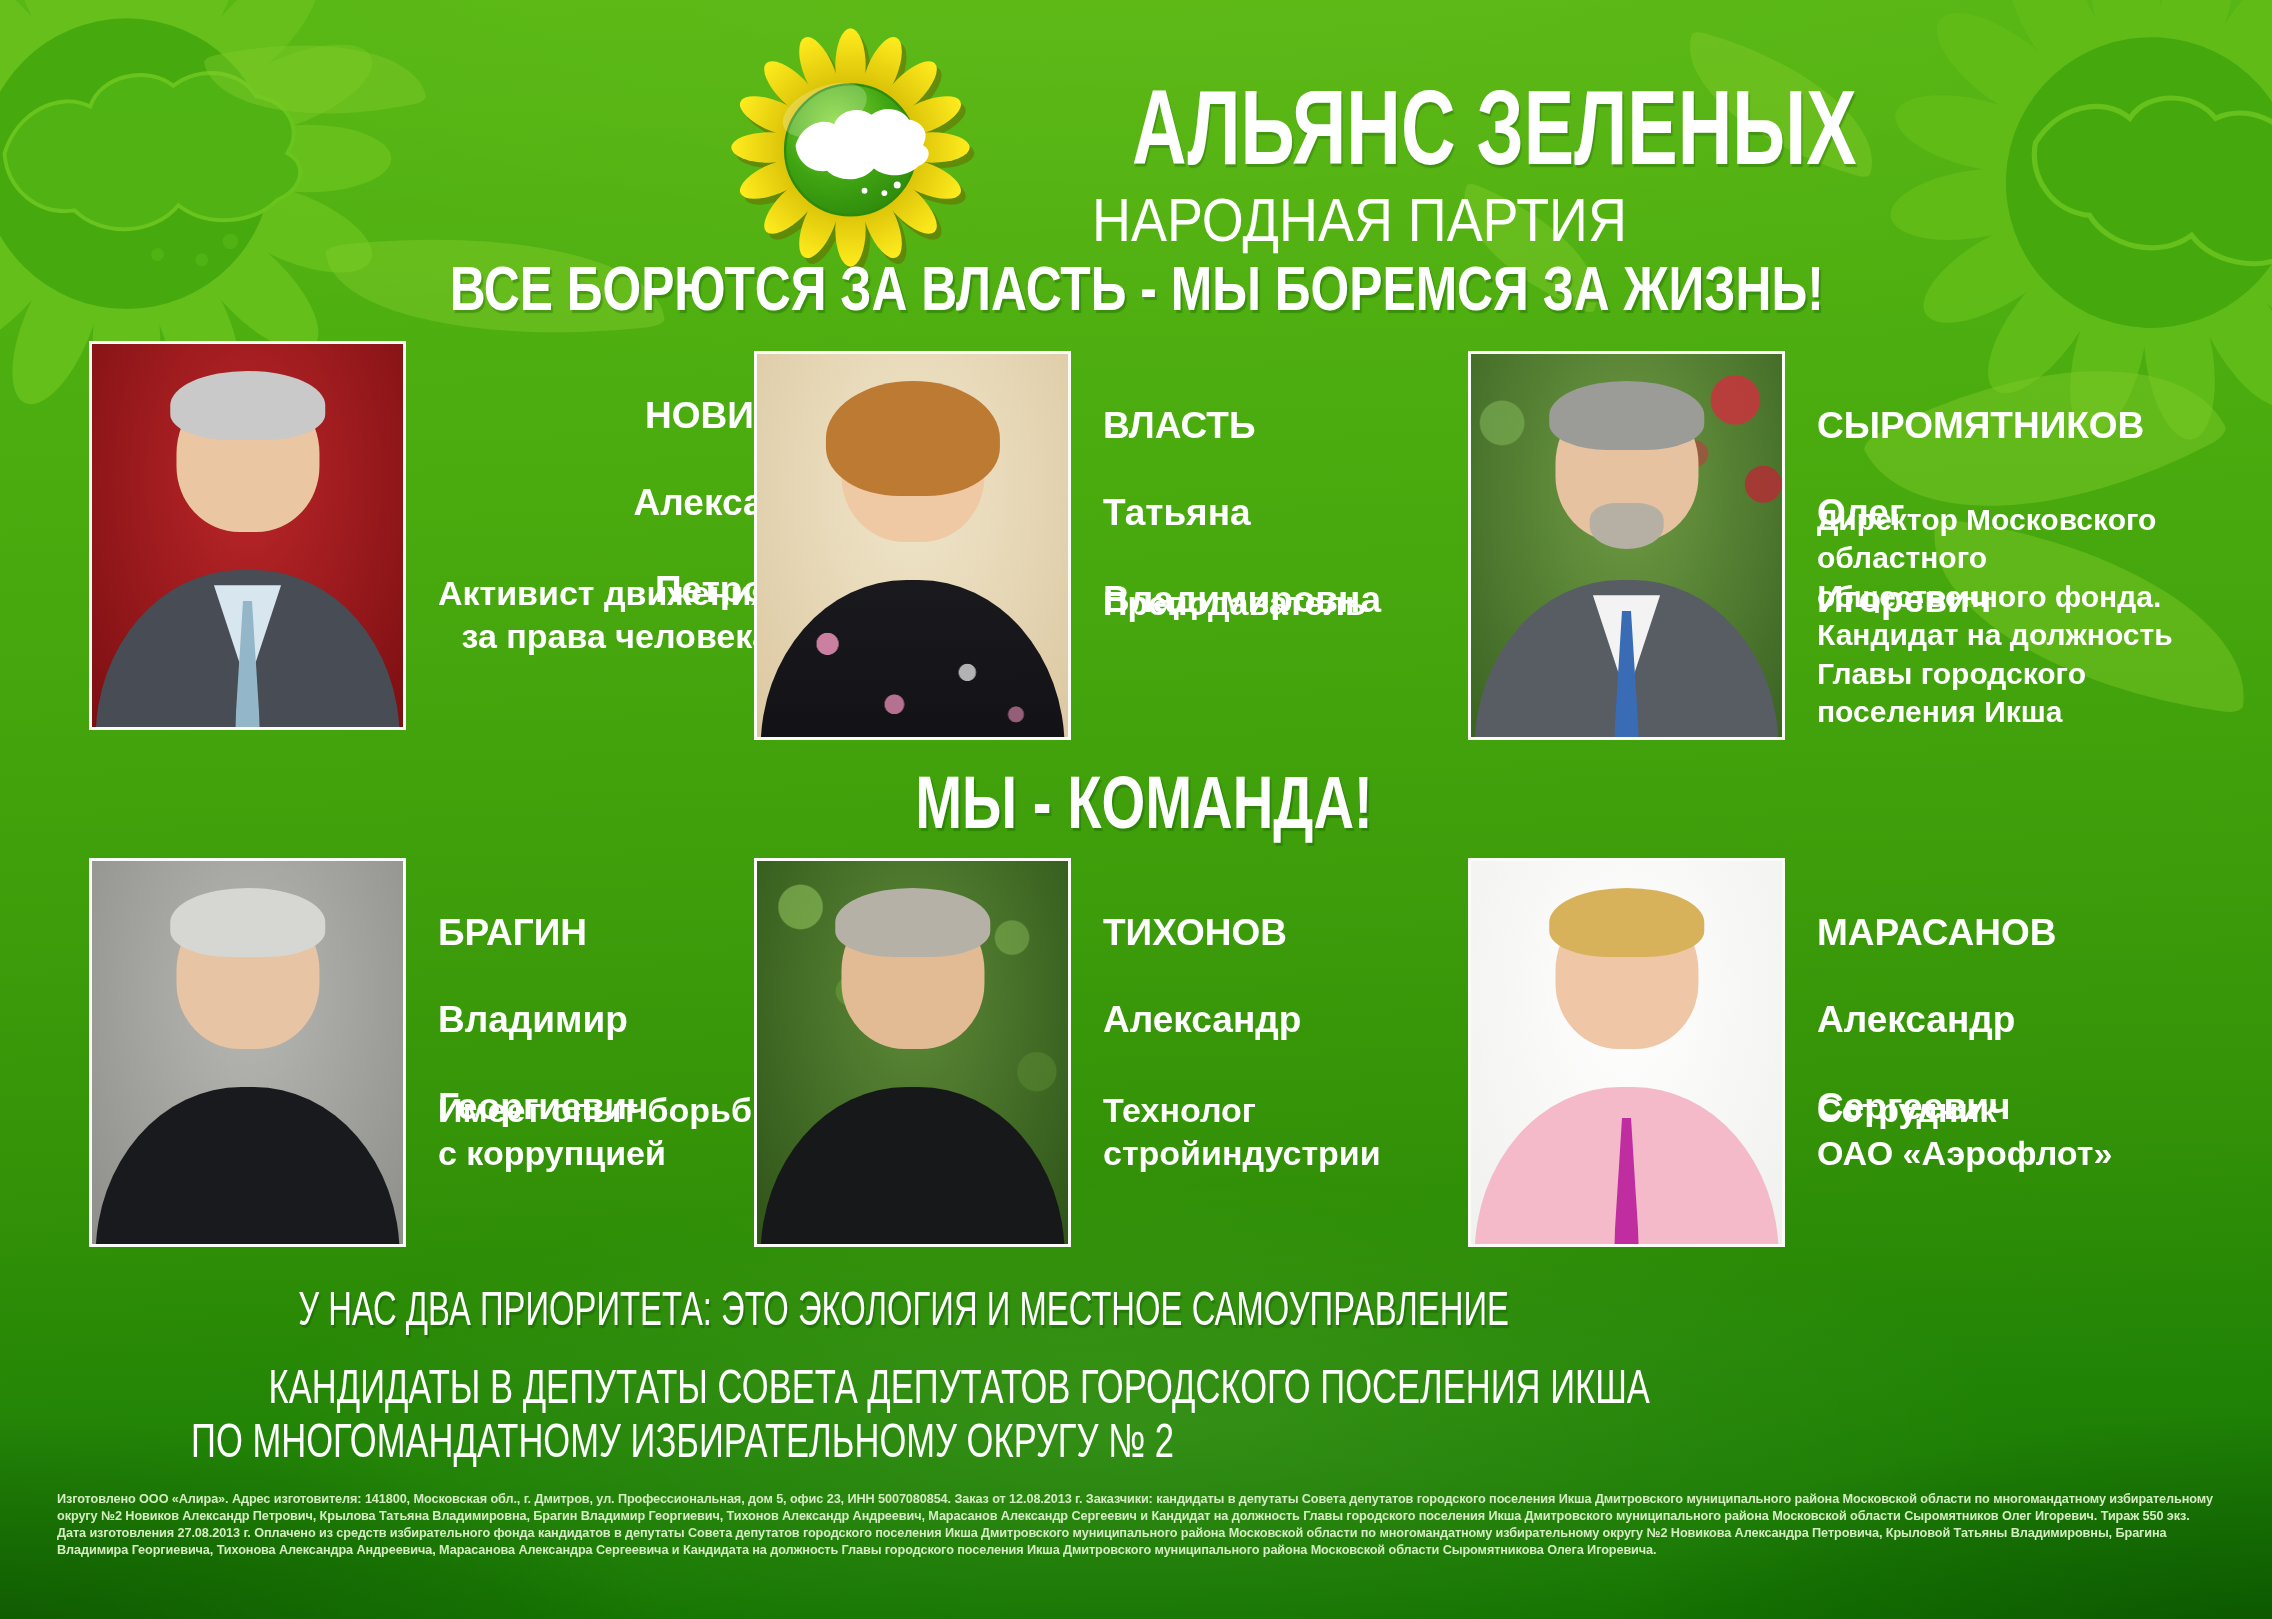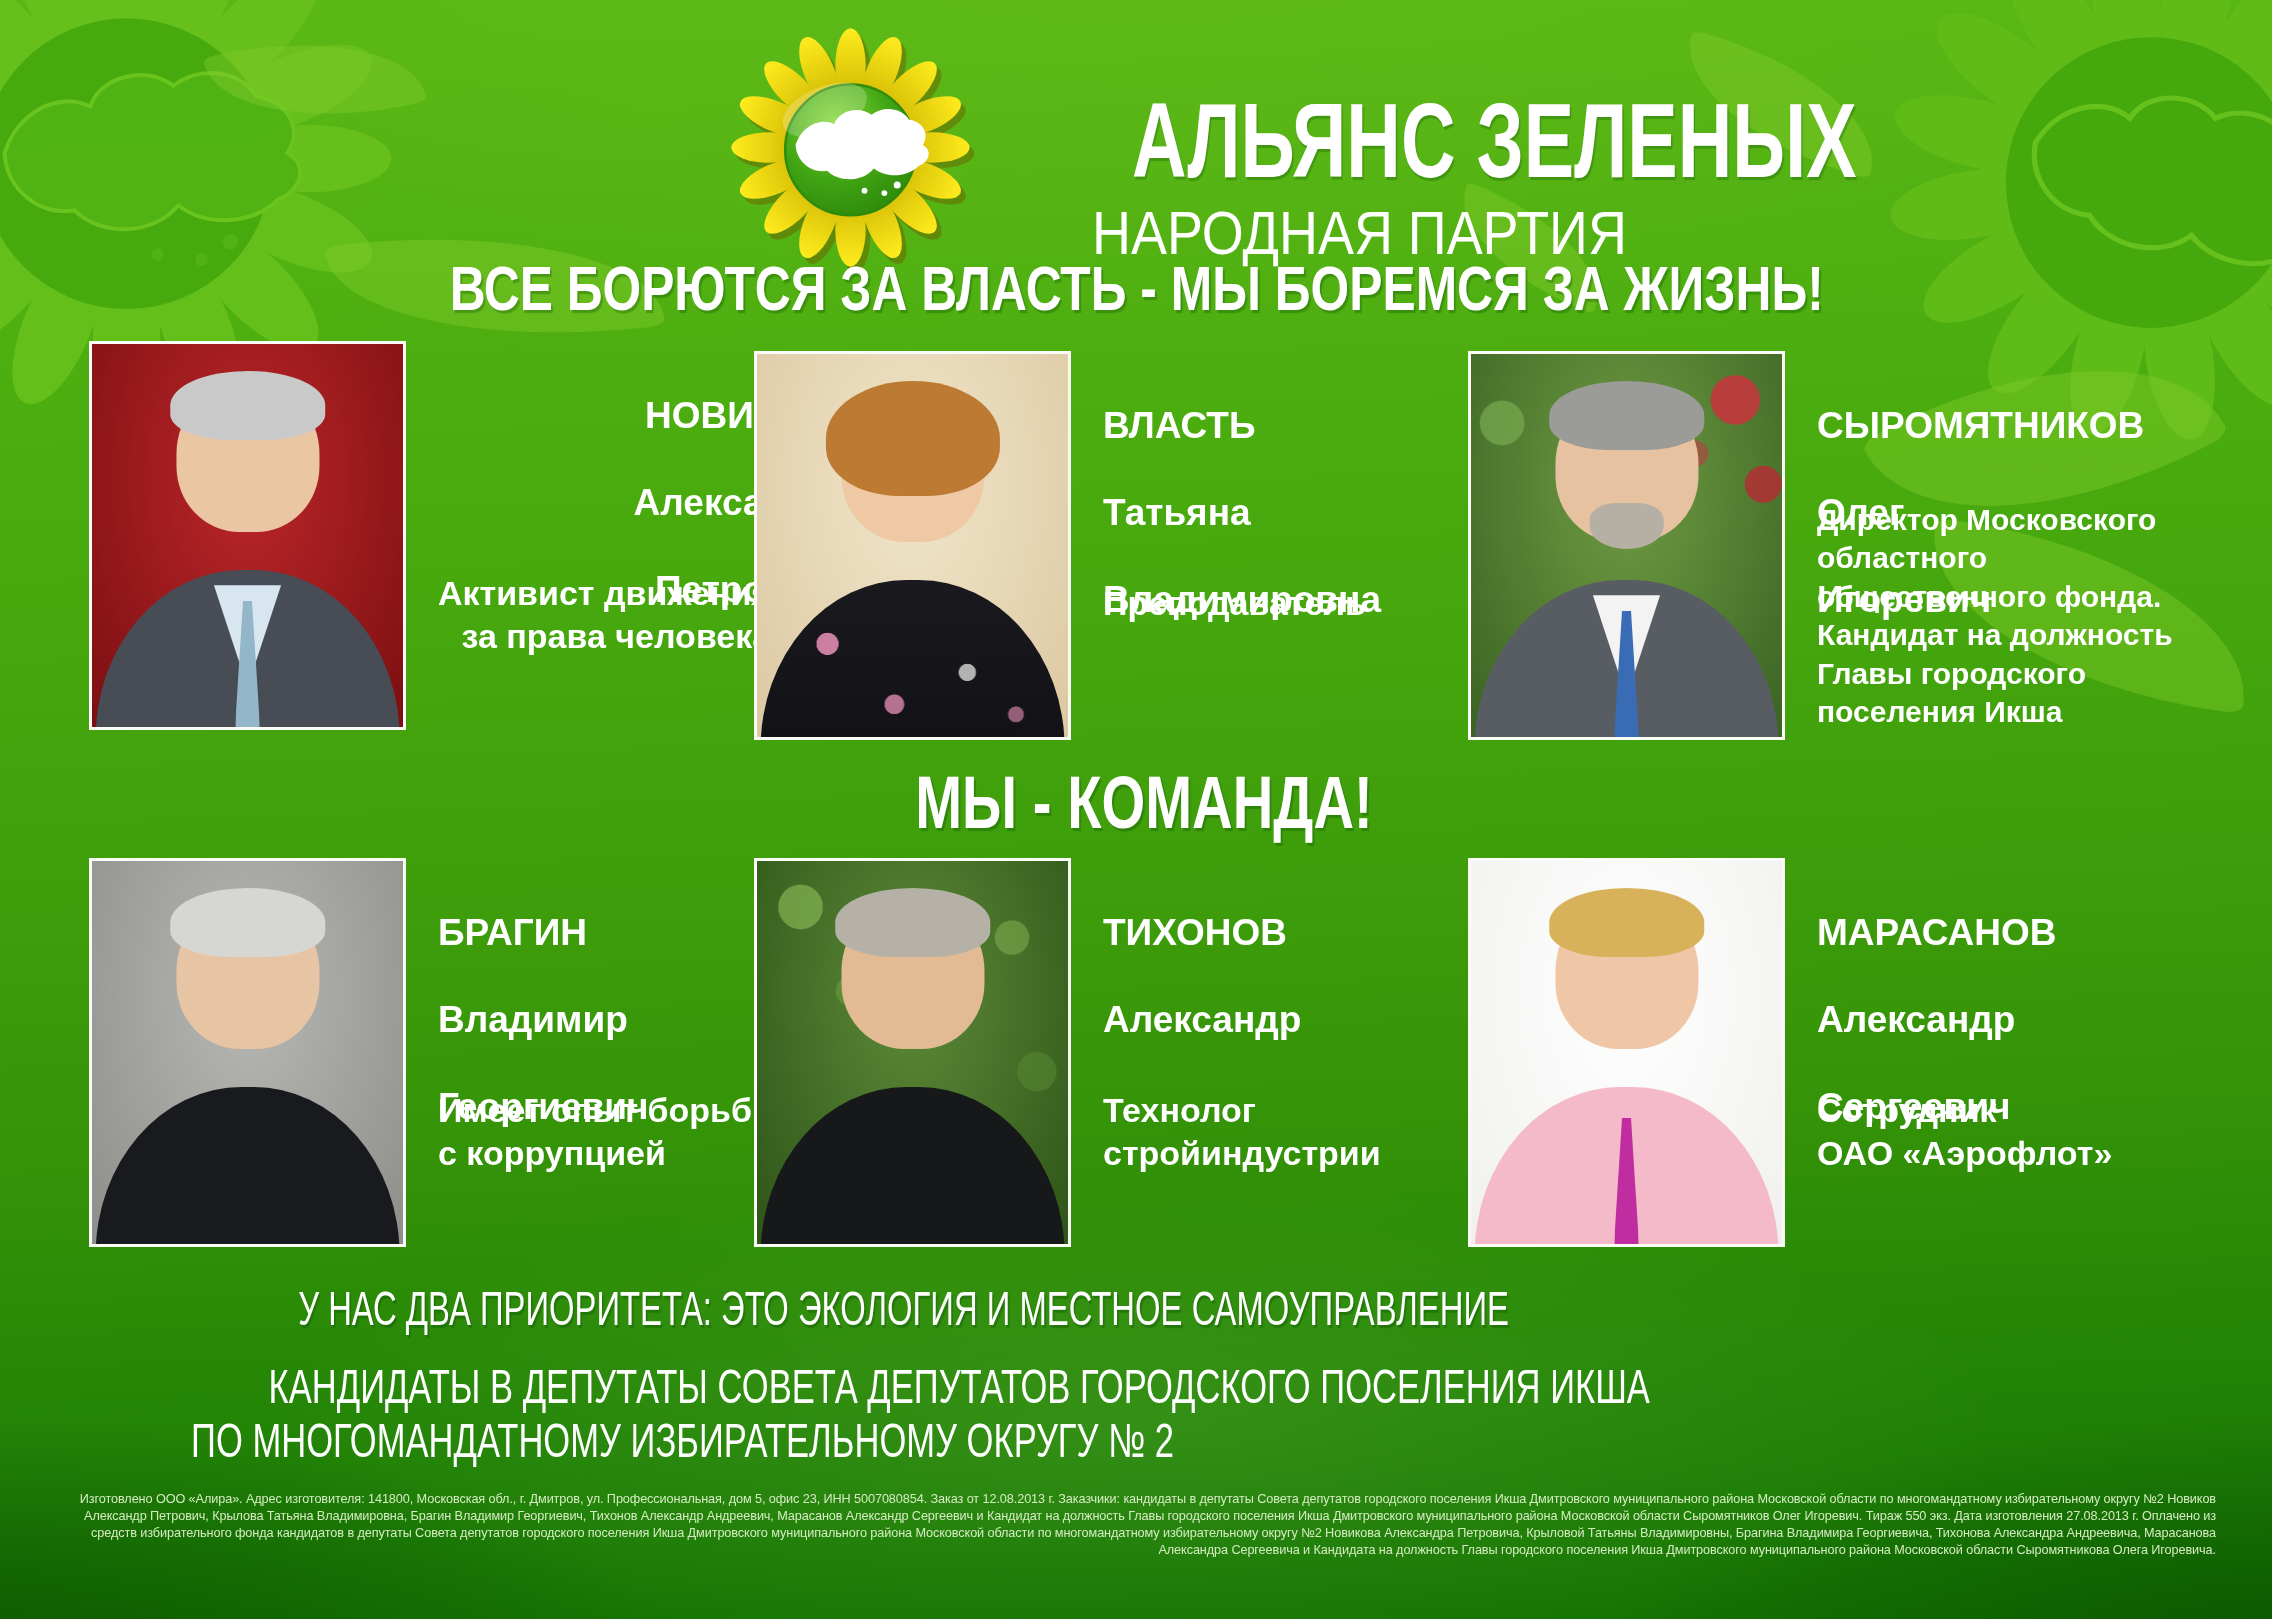--- a/index.html
+++ b/index.html
@@ -17,21 +17,21 @@
   .wm-left{left:-159px; top:-127px; width:571px; height:571px;}
   .wm-right{right:-165px; top:-108px; width:571px; height:571px; transform:rotate(14deg);}
   .leaf{position:absolute; background:rgba(130,206,44,.42); border-radius:6% 100% 6% 100%;}
   .vignette{position:absolute; inset:0; pointer-events:none;
     background:
       radial-gradient(ellipse 55% 22% at 50% 88%, rgba(225,255,165,.10), transparent 70%),
       radial-gradient(ellipse 45% 22% at -2% 103%, rgba(0,40,0,.42), transparent 72%),
       radial-gradient(ellipse 45% 22% at 102% 103%, rgba(0,40,0,.42), transparent 72%);}
   
   .logo{position:absolute; left:695px; top:19px; width:311px; height:257px;}
-  .header-text{position:absolute; left:991px; top:88px; width:737px; text-align:center;}
+  .header-text{position:absolute; left:991px; top:75px; width:737px; text-align:center;}
   .party-name{font-size:105px; font-weight:700; line-height:1; white-space:nowrap;}
   .party-name span{display:inline-block; transform:scaleX(.72); transform-origin:center; text-shadow:1.9px 2.5px 1.3px rgba(0,60,0,.25);}
   .party-sub{font-size:62px; font-weight:400; line-height:1; margin-top:9px; white-space:nowrap;}
   .party-sub span{display:inline-block; transform:scaleX(.87); transform-origin:center;}
   .slogan-top{position:absolute; left:0; top:257px; width:100%; text-align:center; font-weight:700; font-size:63px; line-height:1; white-space:nowrap;}
   .slogan-top span{display:inline-block; transform:scaleX(.79); transform-origin:center; text-shadow:2.5px 3.2px 1.3px rgba(0,60,0,.28);}
   
   .card{position:absolute; width:743px; height:397px;}
   .photo{position:absolute; left:0; top:0; width:317px; height:389px; border:3.2px solid #fbfbf8; box-sizing:border-box; overflow:hidden;
     background:radial-gradient(ellipse at 50% 35%, var(--bg1), var(--bg2));}
@@ -72,22 +72,22 @@
   .desc{position:absolute; left:0; top:222px; font-size:34px; font-weight:700; line-height:1.25; white-space:pre-line;}
   .card-3 .desc{top:141px; font-size:30px; line-height:1.28;}
   
   .team-heading{position:absolute; left:0; top:765px; width:100%; text-align:center; font-size:75px; font-weight:700; line-height:1; white-space:nowrap;padding-left:8px;}
   .team-heading span{display:inline-block; transform:scaleX(.75); transform-origin:center; text-shadow:2.5px 3.2px 1.3px rgba(0,60,0,.28);}
   .slogan-bottom{position:absolute; left:0; top:1284px; width:100%; text-align:left; font-size:49px; font-weight:400; line-height:1; white-space:nowrap;}
   .slogan-bottom span{display:inline-block; transform:scaleX(.67); transform-origin:center; text-shadow:2.5px 3.2px 1.3px rgba(0,60,0,.28);}
   .sub-line{position:absolute; left:0; width:100%; font-size:48px; font-weight:400; line-height:1; white-space:nowrap;}
   .sub-line span{display:inline-block; transform:scaleX(.72); transform-origin:center;}
   .sub1{top:1363px;} .sub2{top:1417px;}
-  .fineprint{position:absolute; left:57px; top:1491px; width:2159px; text-align:right;
-    font-size:12.7px; letter-spacing:-0.1px; line-height:1.35; color:#d5ecc2; font-weight:400;}
+  .fineprint{position:absolute; left:57px; top:1491px; width:2159px; text-align:left;
+    font-size:12.7px; letter-spacing:-0.1px; line-height:1.35; color:#d5ecc2; font-weight:700;}
 </style>
 </head>
 <body>
 
 <div class="poster">
 
   <div class="bg">
     <div class="wm wm-left">
       <svg viewBox="0 0 220 220" width="100%" height="100%">
         <g fill="#67c01b">

